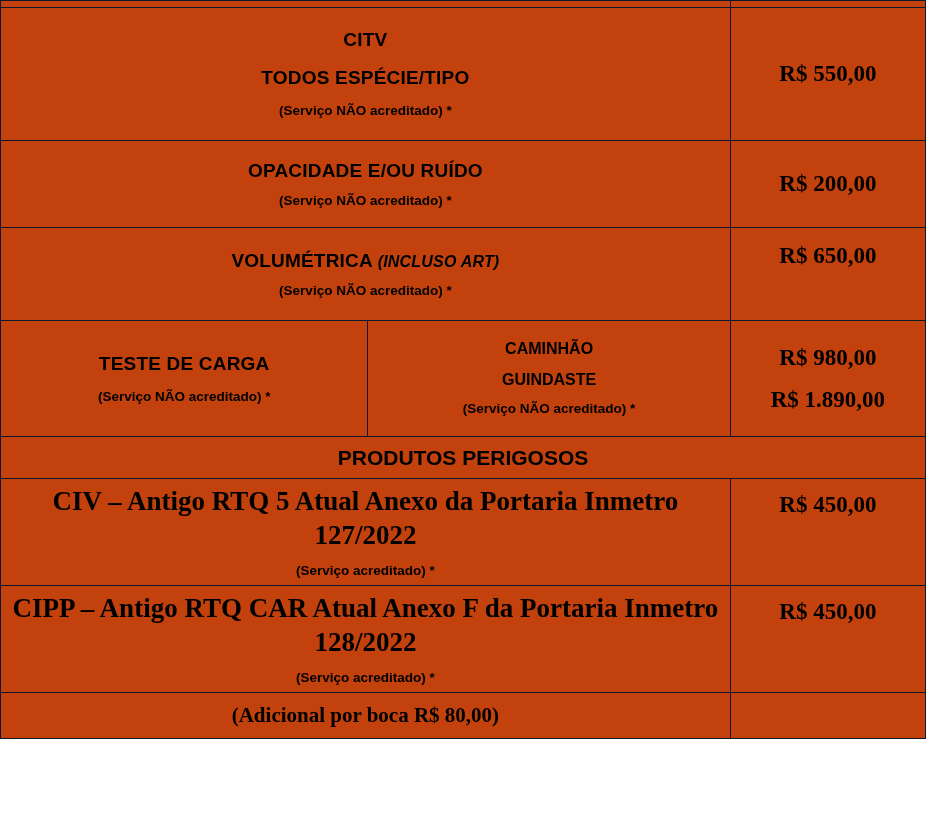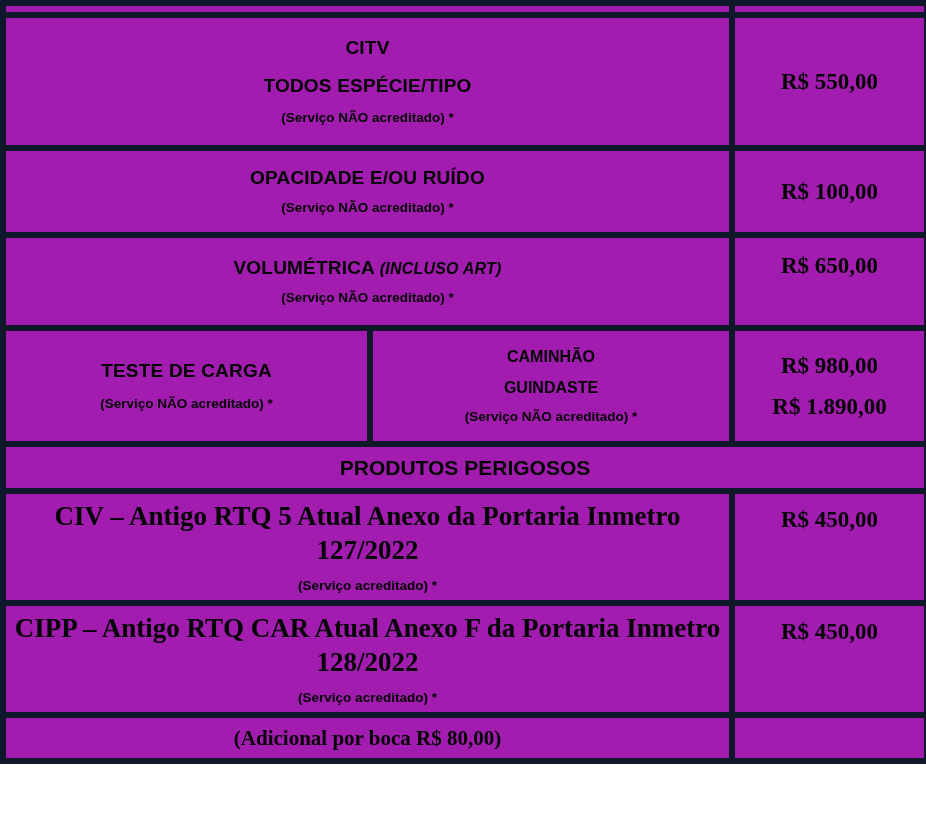--- a/index.html
+++ b/index.html
@@ -17,22 +17,22 @@
     overflow: hidden;
     background: #ffffff;
   }
   table.price-table {
     border-collapse: collapse;
     table-layout: fixed;
     width: 926px;
     margin: 0;
   }
   table.price-table td {
-    border: 6px solid #0f172a;
-    background: #a21caf;
+    border: 1px solid #0f172a;
+    background: #c2410c;
     padding: 0;
     vertical-align: middle;
     text-align: center;
     color: #000000;
   }
   td.section-head {
     background: #c3c3bd;
   }
   .cell-inner {
     padding: 6px 8px;
@@ -124,21 +124,21 @@
       </tr>
 
       <tr style="height:87px">
         <td colspan="2">
           <div class="cell-inner">
             <div class="line-main">OPACIDADE E/OU RUÍDO</div>
             <div class="line-sub line-sub-tight">(Serviço NÃO acreditado) *</div>
           </div>
         </td>
         <td>
-          <div class="cell-inner price">R$ 100,00</div>
+          <div class="cell-inner price">R$ 200,00</div>
         </td>
       </tr>
 
       <tr style="height:93px">
         <td colspan="2">
           <div class="cell-inner">
             <div class="line-main"><span>VOLUMÉTRICA </span><span class="italic">(INCLUSO ART)</span></div>
             <div class="line-sub line-sub-tight">(Serviço NÃO acreditado) *</div>
           </div>
         </td>

